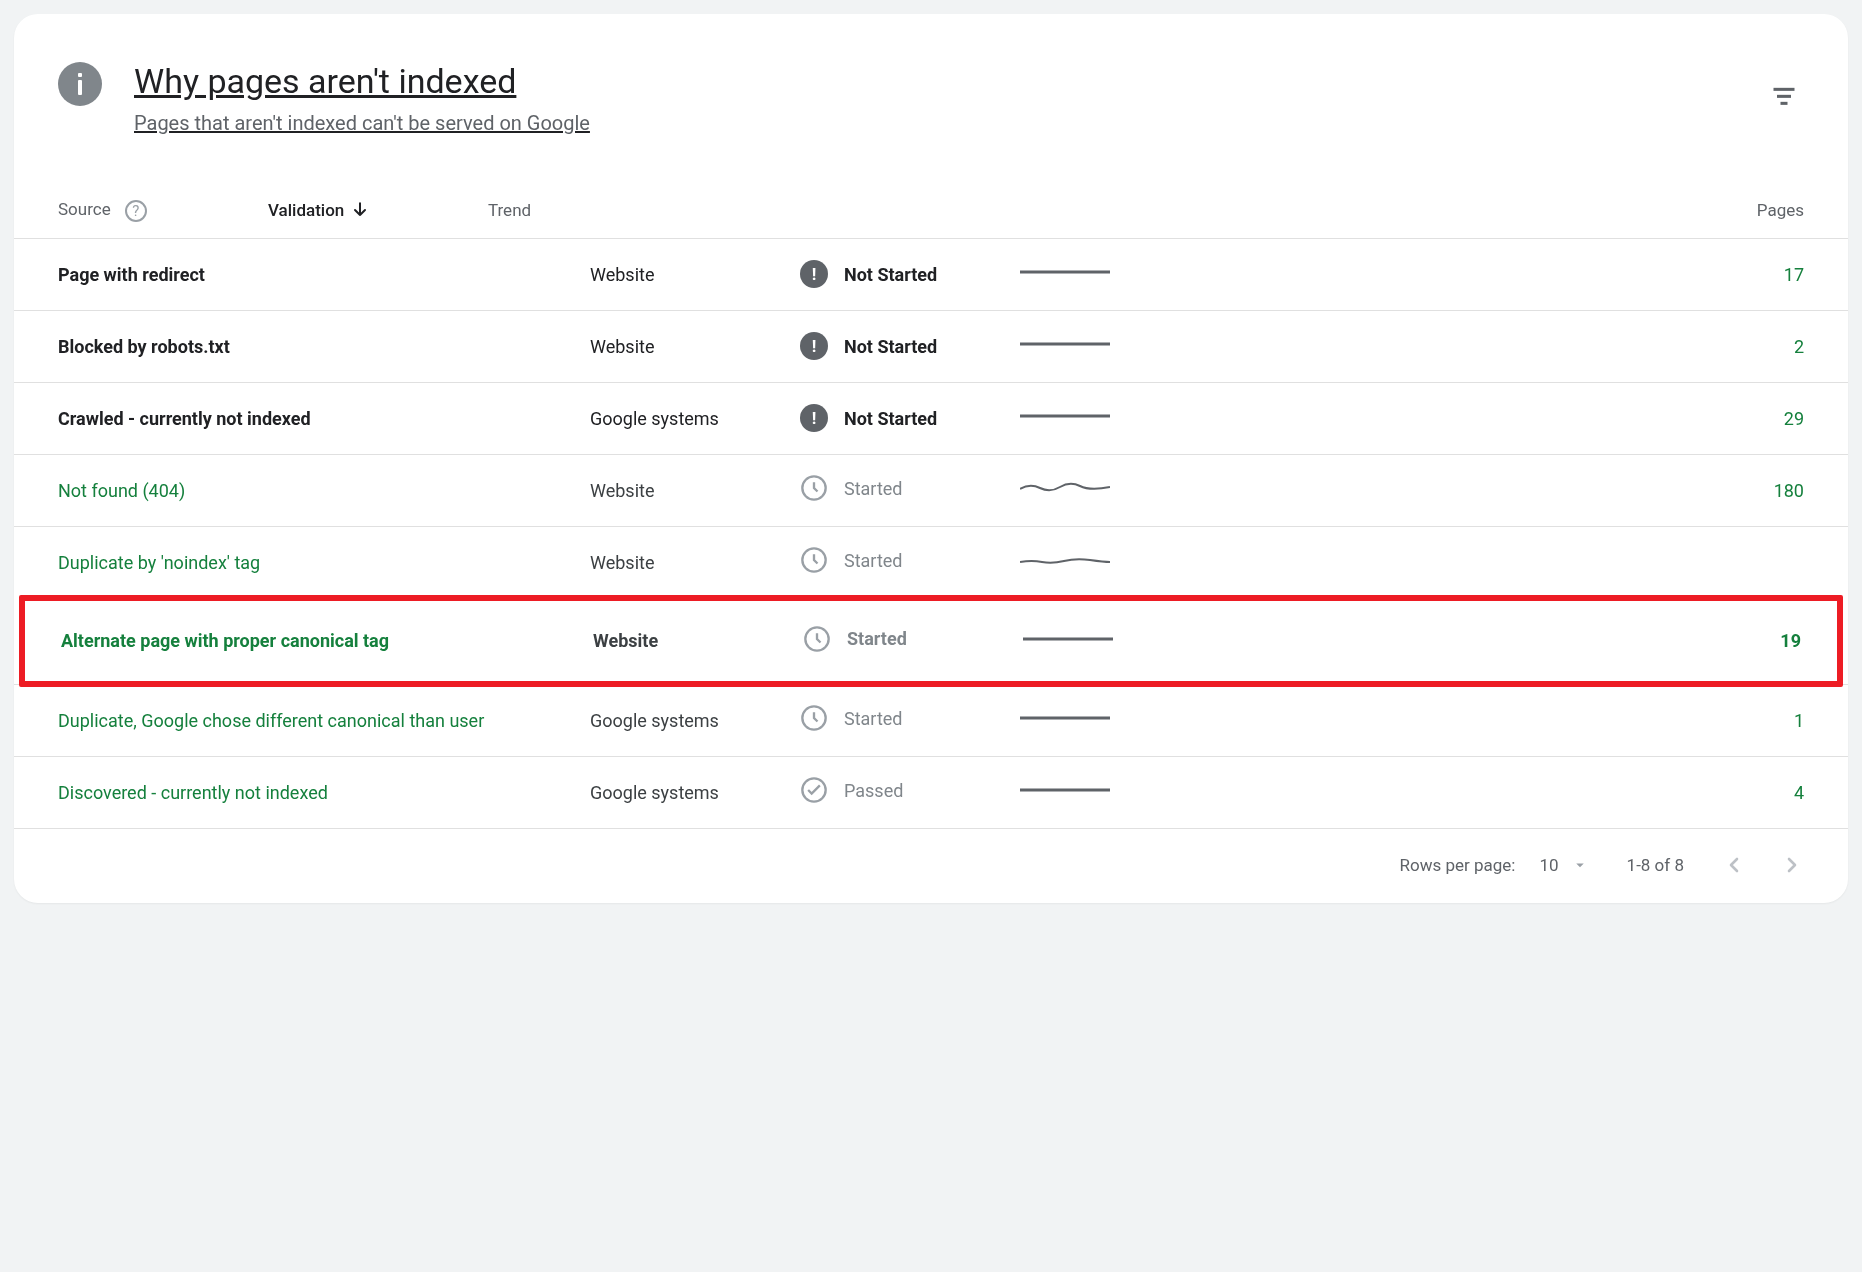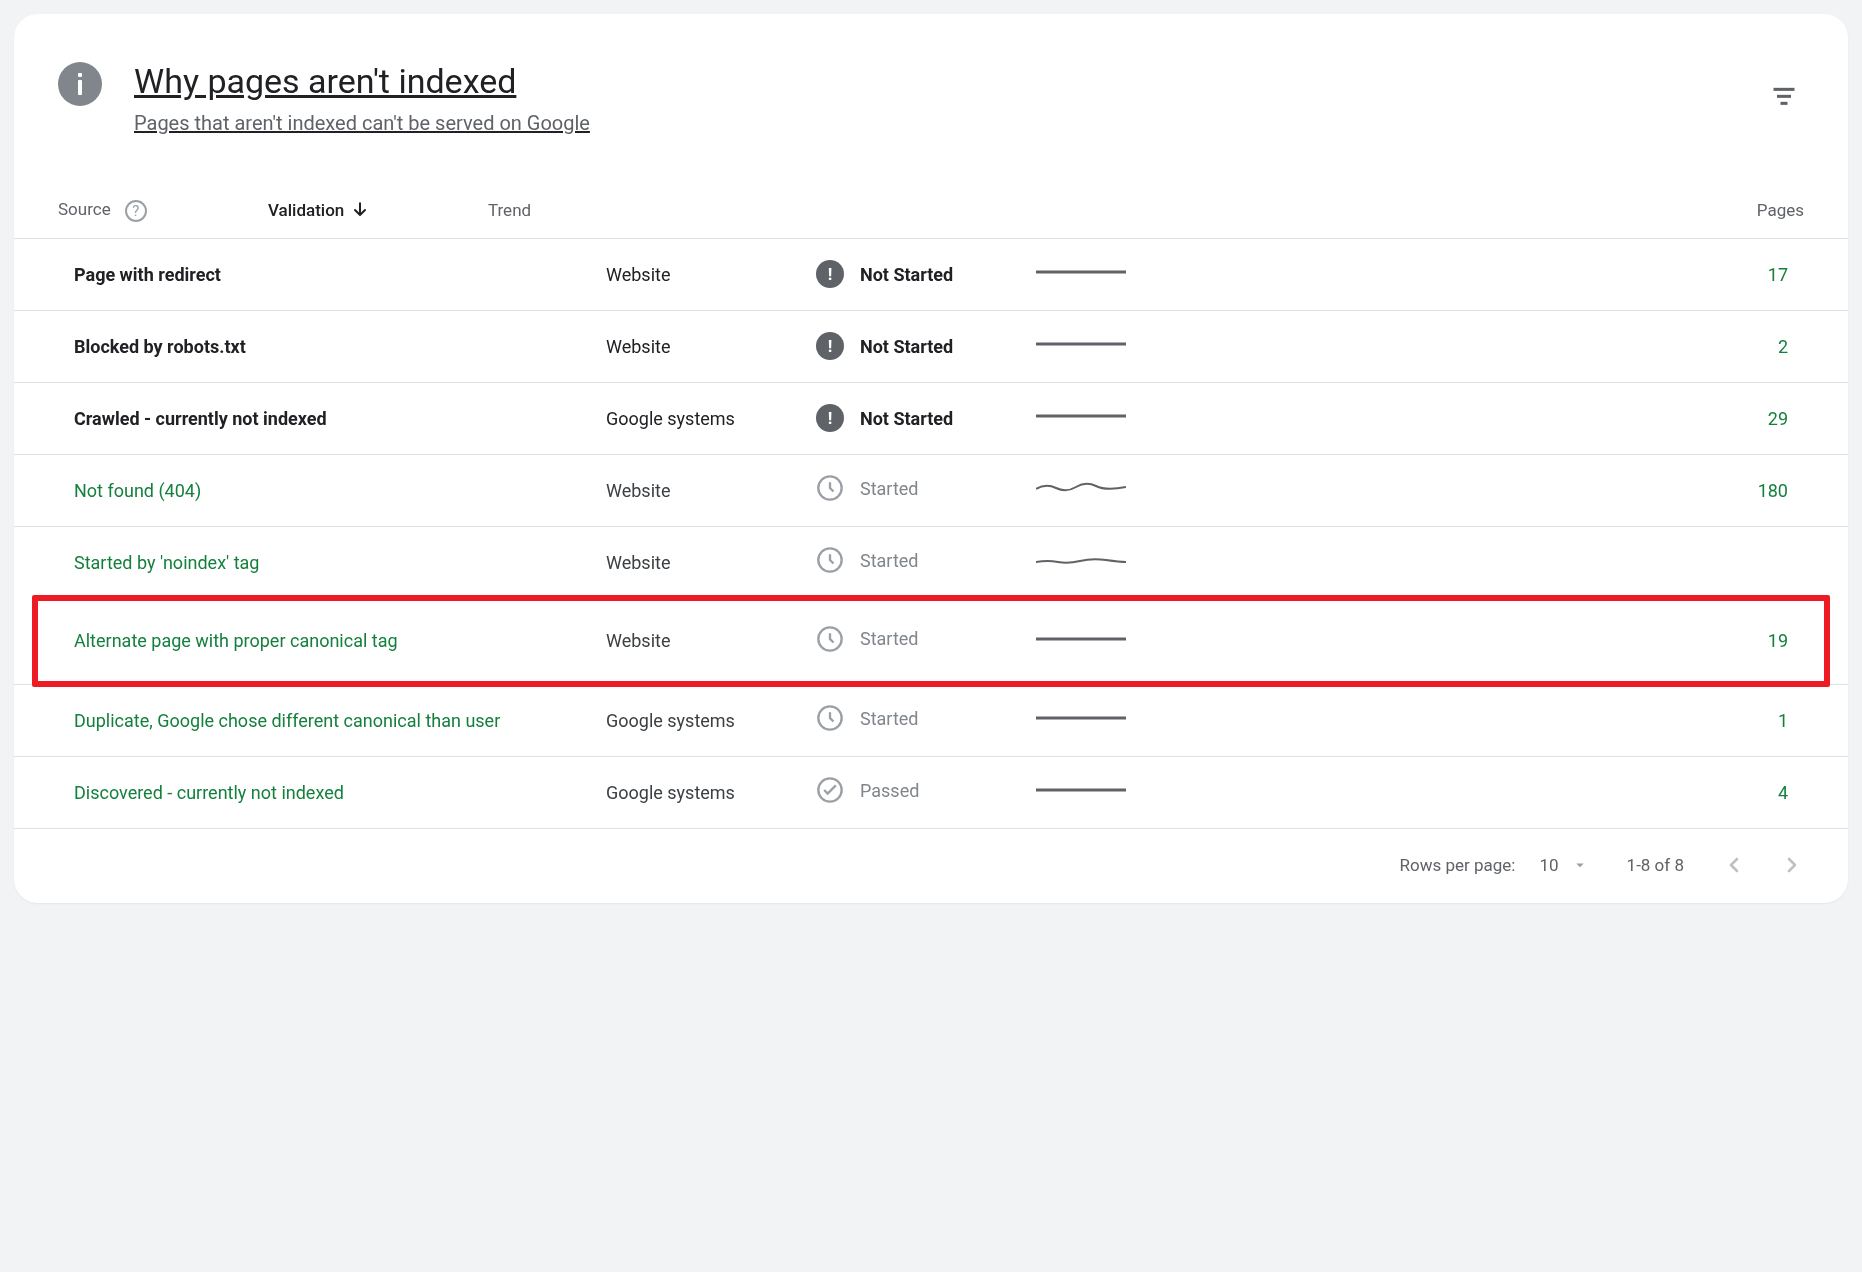--- a/index.html
+++ b/index.html
@@ -82,41 +82,42 @@
     font-size: 15px;
     margin-left: 10px;
     vertical-align: middle;
   }
   .arrow-down { width: 20px; height: 20px; fill: #202124; }
 
   .rows { }
   .row {
     display: flex;
     align-items: center;
-    padding: 0 60px;
+    padding: 0 44px;
     height: 72px;
     border-top: 1px solid #e0e0e0;
     font-size: 18px;
     cursor: pointer;
   }
   .row.bold .col-reason,
   .row.bold .vlabel { font-weight: 700; color: #202124; }
   .row.bold .col-source { color: #202124; }
   .row .col-reason { color: #15803d; }
   .row .col-source { color: #3c4043; }
   .row .col-pages { color: #15803d; font-variant-numeric: tabular-nums; }
   .row.highlight {
     border: 6px solid #ed1c24;
     border-radius: 2px;
     height: 92px;
-    margin: -3px 18px;
+    margin: -3px 5px;
     padding: 4px 36px;
     position: relative;
     z-index: 2;
     background: #fff;
+    font-weight: bold;
   }
 
   .vcell { display: inline-flex; align-items: center; gap: 16px; }
   .vicon { width: 28px; height: 28px; display:inline-flex; align-items:center; justify-content:center; }
   .vicon-notstarted {
     width: 28px; height: 28px; border-radius: 50%;
     background: #5f6368; color: #fff;
     display:flex; align-items:center; justify-content:center;
     font-weight:700; font-size:17px;
   }
@@ -232,21 +233,21 @@
               </svg>
             </span>
             <span class="vlabel vlabel-muted">Started</span>
           </span></div>
         <div class="col-trend"><svg class="spark" viewBox="0 0 90 18">
             <path d="M0 10 Q10 4 20 9 T40 8 T60 7 T90 8"></path>
           </svg></div>
         <div class="col-pages">180</div>
       </div>
       <div class="row">
-        <div class="col-reason">Started by 'noindex' tag</div>
+        <div class="col-reason">Duplicate by 'noindex' tag</div>
         <div class="col-source">Website</div>
         <div class="col-validation"><span class="vcell">
             <span class="vicon vicon-started">
               <svg viewBox="0 0 24 24">
                 <circle cx="12" cy="12" r="10"></circle>
                 <path d="M12 7v5l3 3"></path>
               </svg>
             </span>
             <span class="vlabel vlabel-muted">Started</span>
           </span></div>

